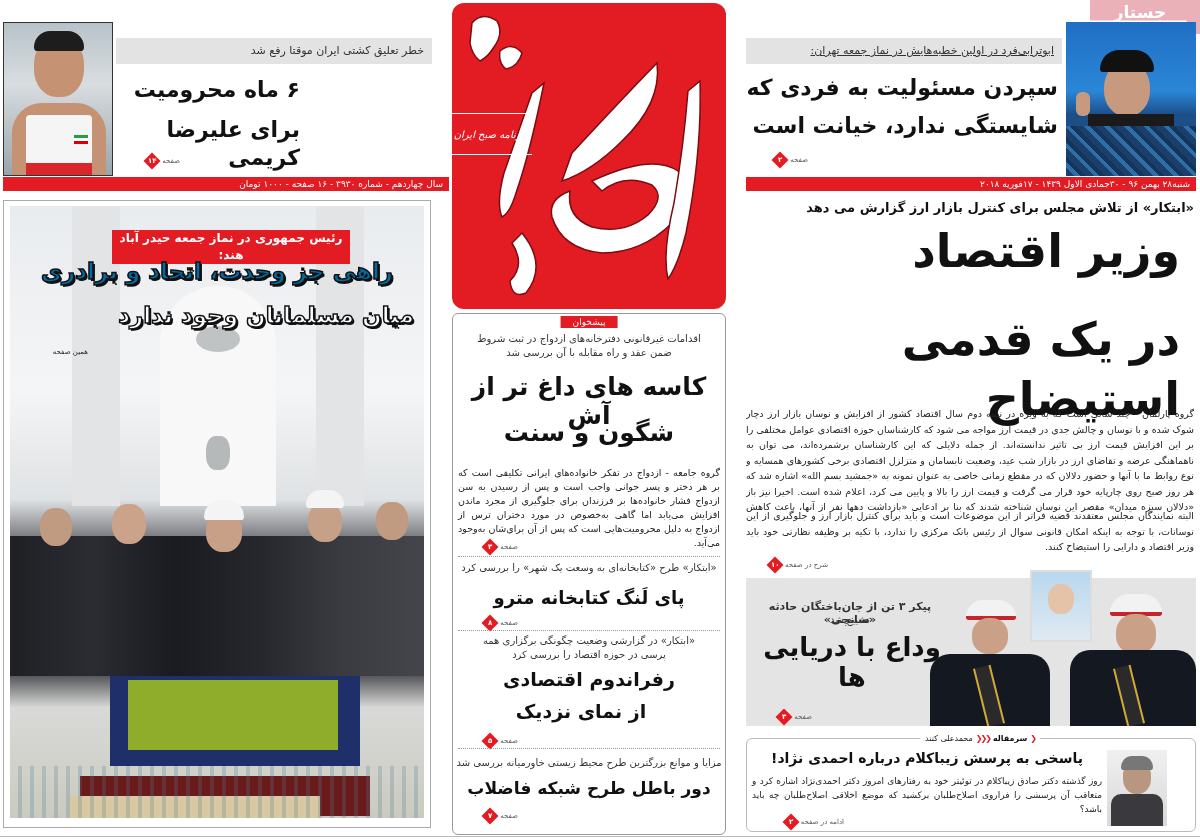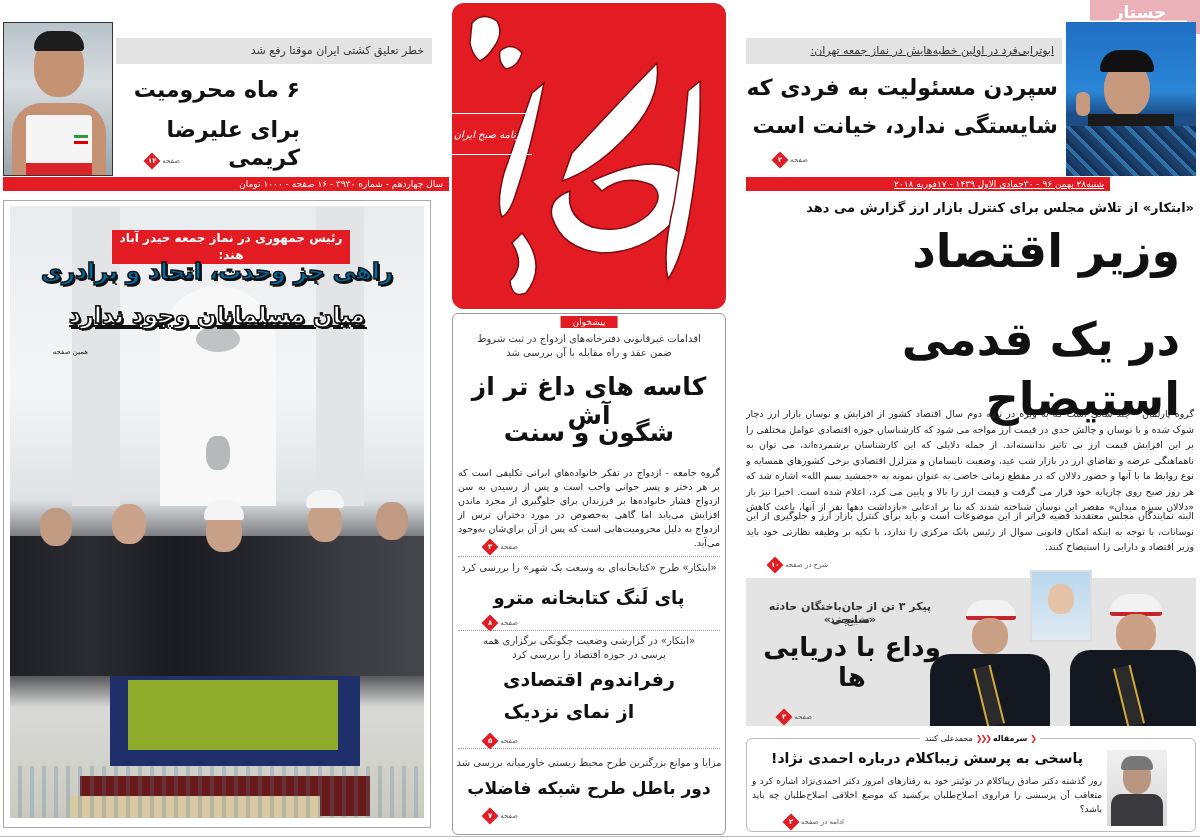--- a/index.html
+++ b/index.html
@@ -91,21 +91,21 @@
 <div class="abs kicker-gray" style="left:746px; top:38px; width:316px;text-decoration:underline;">ابوترابی‌فرد در اولین خطبه‌هایش در نماز جمعه تهران:</div>
 <div class="abs headline-xl" style="left:746px; top:74px; width:312px; font-size:22px;">سپردن مسئولیت به فردی که</div>
 <div class="abs headline-xl" style="left:746px; top:112px; width:312px; font-size:22px;">شایستگی ندارد، خیانت است</div>
 <div class="abs page-ref" style="left:748px; top:154px; width:60px;">
   <span>صفحه</span>
   <div class="diamond">
       <span>۲</span>
     </div>
 </div>
 
-<div class="abs red-bg redbar" style="left:746px; top:177px; width:364px;text-decoration:underline;">شنبه۲۸ بهمن ۹۶ - ۳۰جمادی الاول ۱۴۳۹ - ۱۷فوریه ۲۰۱۸</div>
+<div class="abs red-bg redbar" style="left:746px; top:177px; width:450px;">شنبه۲۸ بهمن ۹۶ - ۳۰جمادی الاول ۱۴۳۹ - ۱۷فوریه ۲۰۱۸</div>
 
 <div class="photo" style="left:3px; top:22px; width:110px; height:154px; border:1px solid #333; background:linear-gradient(180deg,#b8c3c9 0%,#d8dde0 40%,#9aa5ab 100%);">
   <div style="position:absolute; left:30px; top:14px; width:50px; height:60px; border-radius:45%; background:#c69274;"></div>
   <div style="position:absolute; left:30px; top:8px; width:50px; height:20px; border-radius:25px 25px 6px 6px; background:#1d1d1d;"></div>
   <div style="position:absolute; left:8px; top:80px; width:94px; height:74px; border-radius:30px 30px 0 0; background:#c69274;"></div>
   <div style="position:absolute; left:22px; top:92px; width:66px; height:62px; background:#f5f5f5; border-radius:4px;"></div>
   <div style="position:absolute; left:22px; top:140px; width:66px; height:14px; background:#d9262b;"></div>
   <div style="position:absolute; left:70px; top:112px; width:14px; height:9px; background:linear-gradient(180deg,#239f40 0 33%,#fff 33% 66%,#da0000 66%);"></div>
 </div>
 
@@ -156,21 +156,21 @@
 
   <div style="position:absolute; left:100px; top:470px; width:250px; height:90px; background:#1f2f6a;"></div>
   <div style="position:absolute; left:118px; top:474px; width:210px; height:70px; background:#8fad2b;"></div>
   <div style="position:absolute; left:70px; top:570px; width:290px; height:40px; background:#6a1a1a;"></div>
   <div style="position:absolute; left:60px; top:590px; width:250px; height:22px; background:#d9c9a3;"></div>
   <div style="position:absolute; left:0; top:560px; width:414px; height:52px; background:repeating-linear-gradient(90deg,transparent 0 8px,rgba(80,120,140,.25) 8px 12px);"></div>
 </div>
 
 <div class="abs red-bg" style="left:112px; top:230px; width:238px; color:#fff; font-size:12px; line-height:17px; text-align:center; font-weight:bold;">رئیس جمهوری در نماز جمعه حیدر آباد هند:</div>
 <div class="abs" style="left:20px; top:258px; width:394px; font-size:23px; font-weight:bold; color:#0369a1; text-align:center; -webkit-text-stroke:1.5px #111; text-shadow:2px 2px 0 #111;">راهی جز وحدت، اتحاد و برادری</div>
-<div class="abs" style="left:20px; top:302px; width:394px; font-size:23px; font-weight:bold; color:#fff; text-align:center; -webkit-text-stroke:1.5px #111; text-shadow:2px 2px 0 #111;text-decoration:underline;">میان مسلمانان وجود ندارد</div>
+<div class="abs" style="left:20px; top:302px; width:394px; font-size:23px; font-weight:bold; color:#fff; text-align:right; -webkit-text-stroke:1.5px #111; text-shadow:2px 2px 0 #111;">میان مسلمانان وجود ندارد</div>
 <div class="abs" style="left:28px; top:348px; width:60px; font-size:7px; color:#222; text-align:right;">همین صفحه</div>
 
 <div id="mid-box" class="abs">
   <div class="mid-tag">پیشخوان</div>
 </div>
 
 <div class="abs mid-kicker" style="left:470px; top:332px; width:238px;">اقدامات غیرقانونی دفترخانه‌های ازدواج در ثبت شروط ضمن عقد و راه مقابله با آن بررسی شد</div>
 <div class="abs mid-head" style="left:456px; top:372px; width:266px; font-size:25px;">کاسه های داغ تر از آش</div>
 <div class="abs mid-head" style="left:456px; top:418px; width:266px; font-size:25px;">شگون و سنت</div>
 <div class="abs mid-body" style="left:458px; top:466px; width:262px;">گروه جامعه - ازدواج در تفکر خانواده‌های ایرانی تکلیفی است که بر هر دختر و پسر جوانی واجب است و پس از رسیدن به سن ازدواج فشار خانواده‌ها بر فرزندان برای جلوگیری از مجرد ماندن افزایش می‌یابد اما گاهی به‌خصوص در مورد دختران ترس از ازدواج به دلیل محرومیت‌هایی است که پس از آن برای‌شان به‌وجود می‌آید.</div>
@@ -187,21 +187,21 @@
 <div class="abs page-ref" style="left:458px; top:617px; width:60px;">
   <span>صفحه</span>
   <div class="diamond">
       <span>۸</span>
     </div>
 </div>
 <div class="abs dotted" style="left:458px; top:630px; width:262px;"></div>
 
 <div class="abs mid-kicker" style="left:470px; top:634px; width:238px;">«ابتکار» در گزارشی وضعیت چگونگی برگزاری همه پرسی در حوزه اقتصاد را بررسی کرد</div>
 <div class="abs mid-head" style="left:456px; top:668px; width:266px; font-size:19px;">رفراندوم اقتصادی</div>
-<div class="abs mid-head" style="left:436px; top:700px; width:266px; font-size:19px;">از نمای نزدیک</div>
+<div class="abs mid-head" style="left:448px; top:700px; width:266px; font-size:19px;">از نمای نزدیک</div>
 <div class="abs page-ref" style="left:458px; top:735px; width:60px;">
   <span>صفحه</span>
   <div class="diamond">
       <span>۵</span>
     </div>
 </div>
 <div class="abs dotted" style="left:458px; top:748px; width:262px;"></div>
 
 <div class="abs mid-kicker" style="left:456px; top:756px; width:266px; white-space:nowrap; overflow:hidden;">مزایا و موانع بزرگترین طرح محیط زیستی خاورمیانه بررسی شد</div>
 <div class="abs mid-head" style="left:456px; top:778px; width:266px; font-size:17px;">دور باطل طرح شبکه فاضلاب</div>

